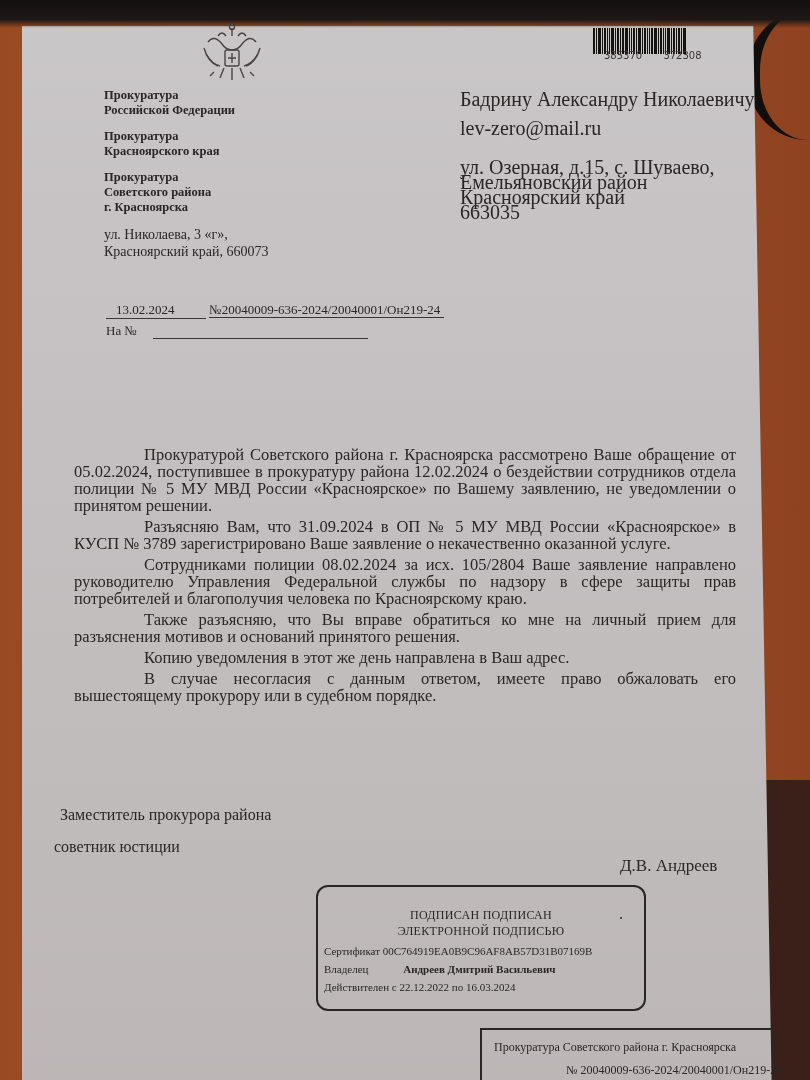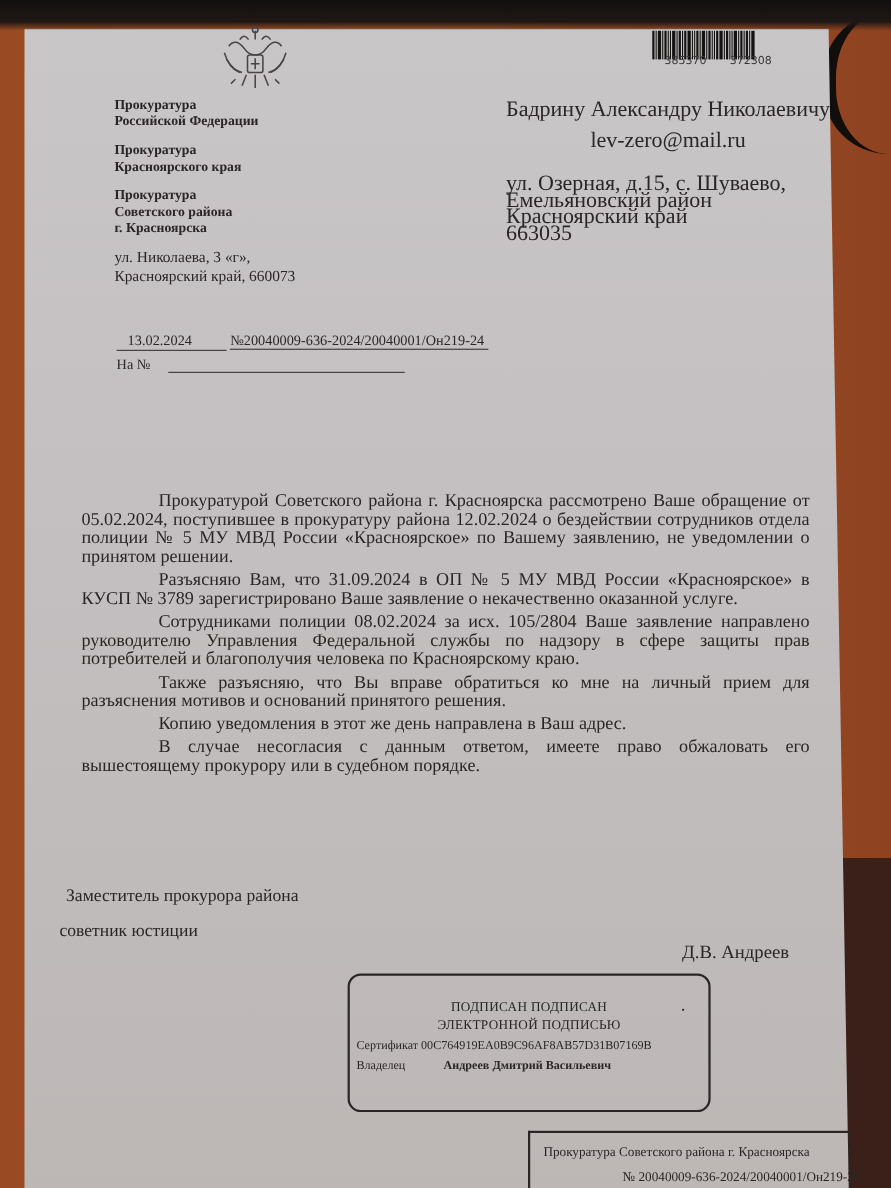--- a/index.html
+++ b/index.html
@@ -36,21 +36,21 @@
 
   .emblem { left:196px; top:22px; width:72px; height:62px; }
 
   .sender { left:104px; top:88px; width:220px; font-size:12.5px; line-height:15px; }
   .sender b { display:block; font-weight:bold; }
   .sender .grp { margin-bottom:11px; }
   .sender .addr { font-size:14px; line-height:17px; margin-top:4px; }
 
   .recipient { left:428px; top:92px; font-size:20px; line-height:15px;margin-left:32px; }
   .recipient .name { margin-bottom:14px; }
-  .recipient .email { margin-bottom:24px;text-align:center; }
+  .recipient .email { margin-bottom:24px; }
 
   .ref-line { left:106px; top:302px; font-size:13px; }
   .ref-line .date { display:inline-block; border-bottom:1px solid #3a3636; padding:0 10px; width:80px; }
   .ref-line .num { border-bottom:1px solid #3a3636; padding-right:4px; }
   .na-no { left:106px; top:323px; font-size:13px; }
   .na-no .blank { display:inline-block; width:215px; border-bottom:1px solid #3a3636; margin-left:16px; height:12px; vertical-align:bottom; }
 
   .body-text { left:74px; top:446px; width:662px; font-size:16.5px; line-height:17px; text-align:justify; font-family:"Liberation Sans Narrow","Liberation Serif", serif; }
   .body-text p { margin:0 0 4px 0; text-indent:70px; }
 
@@ -192,18 +192,24 @@
     <div>ЭЛЕКТРОННОЙ ПОДПИСЬЮ</div>
   </div>
   <div class="row">
     <span>Сертификат</span>
     <span>00C764919EA0B9C96AF8AB57D31B07169B</span>
   </div>
   <div class="row">
     <span>Владелец</span>
     <b>Андреев Дмитрий Васильевич</b>
   </div>
+  <div class="row">
+    <span>Действителен с</span>
+    <span>22.12.2022</span>
+    <span>по</span>
+    <span>16.03.2024</span>
+  </div>
 </div>
 
 <div class="abs regstamp">
   <div class="org">Прокуратура Советского района г. Красноярска</div>
   <div class="reg">№ 20040009-636-2024/20040001/Он219-24</div>
 </div>
 
 </body></html>

